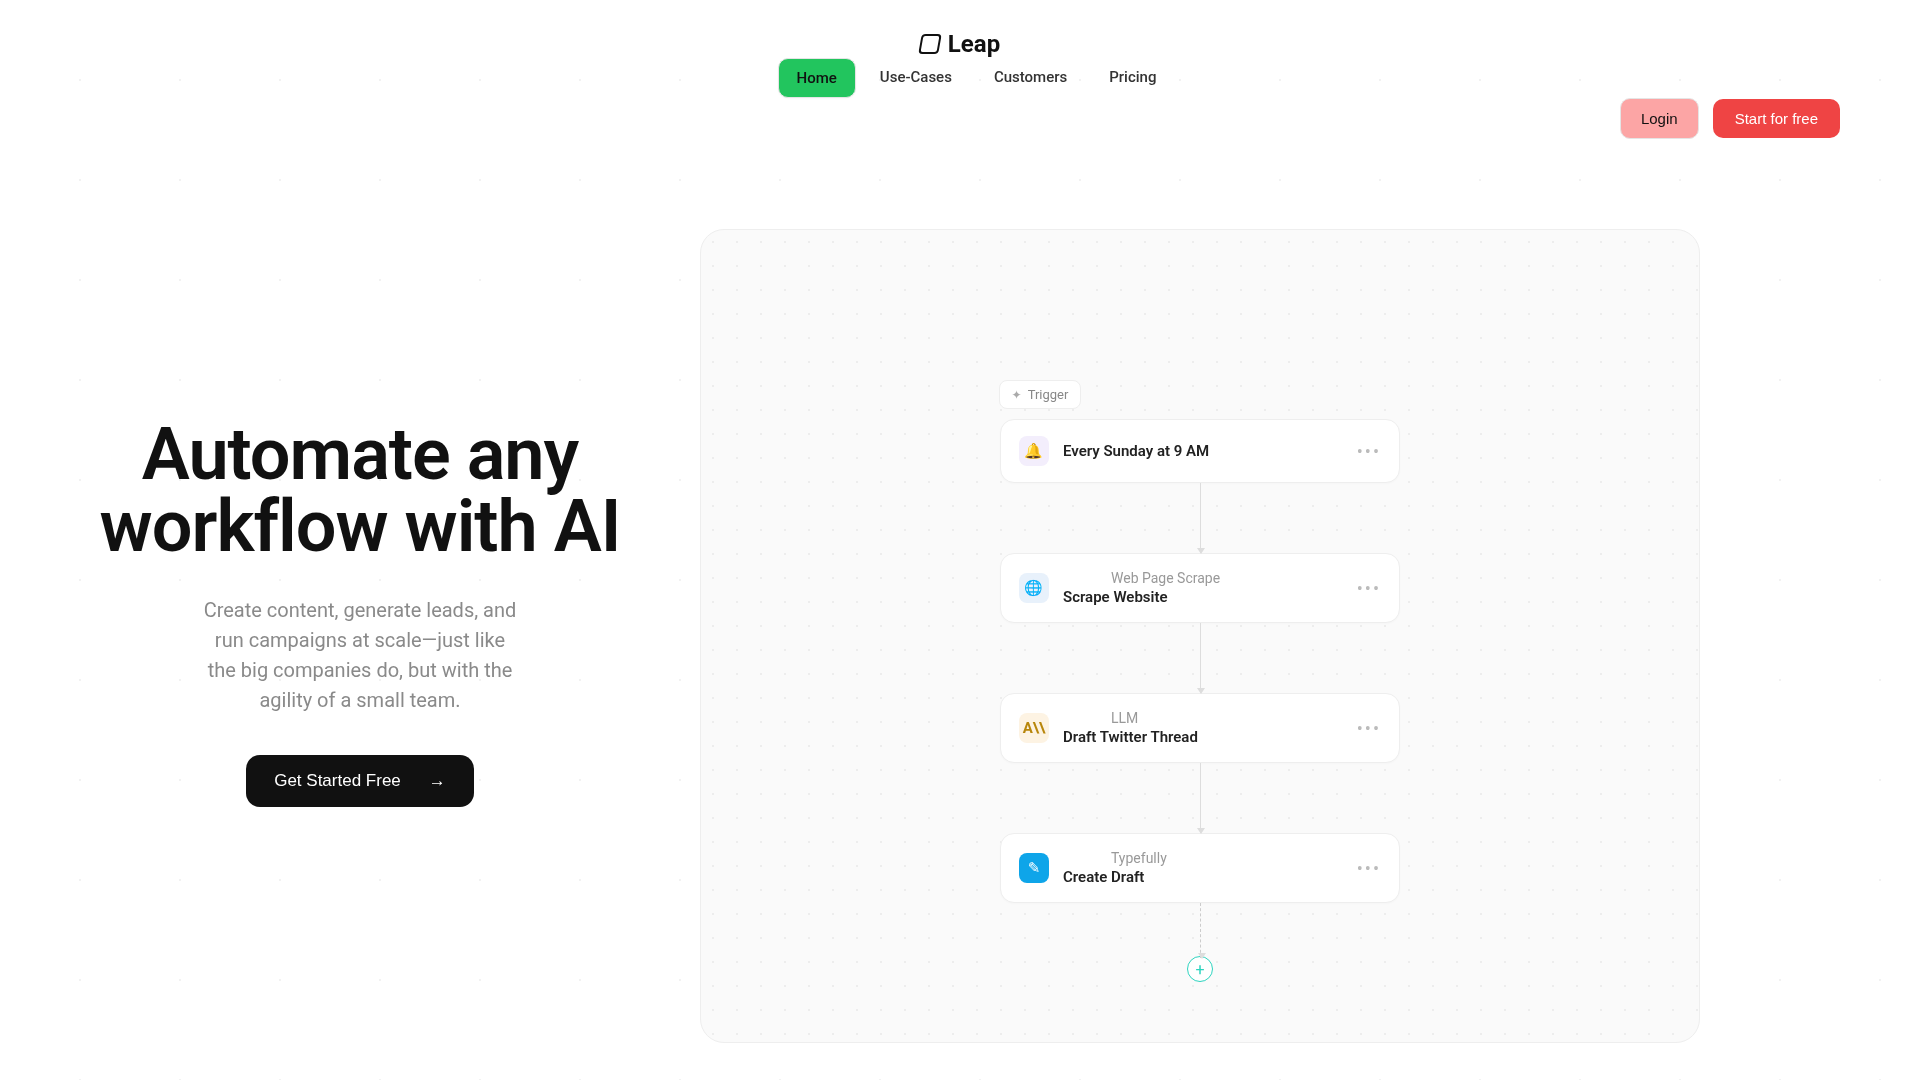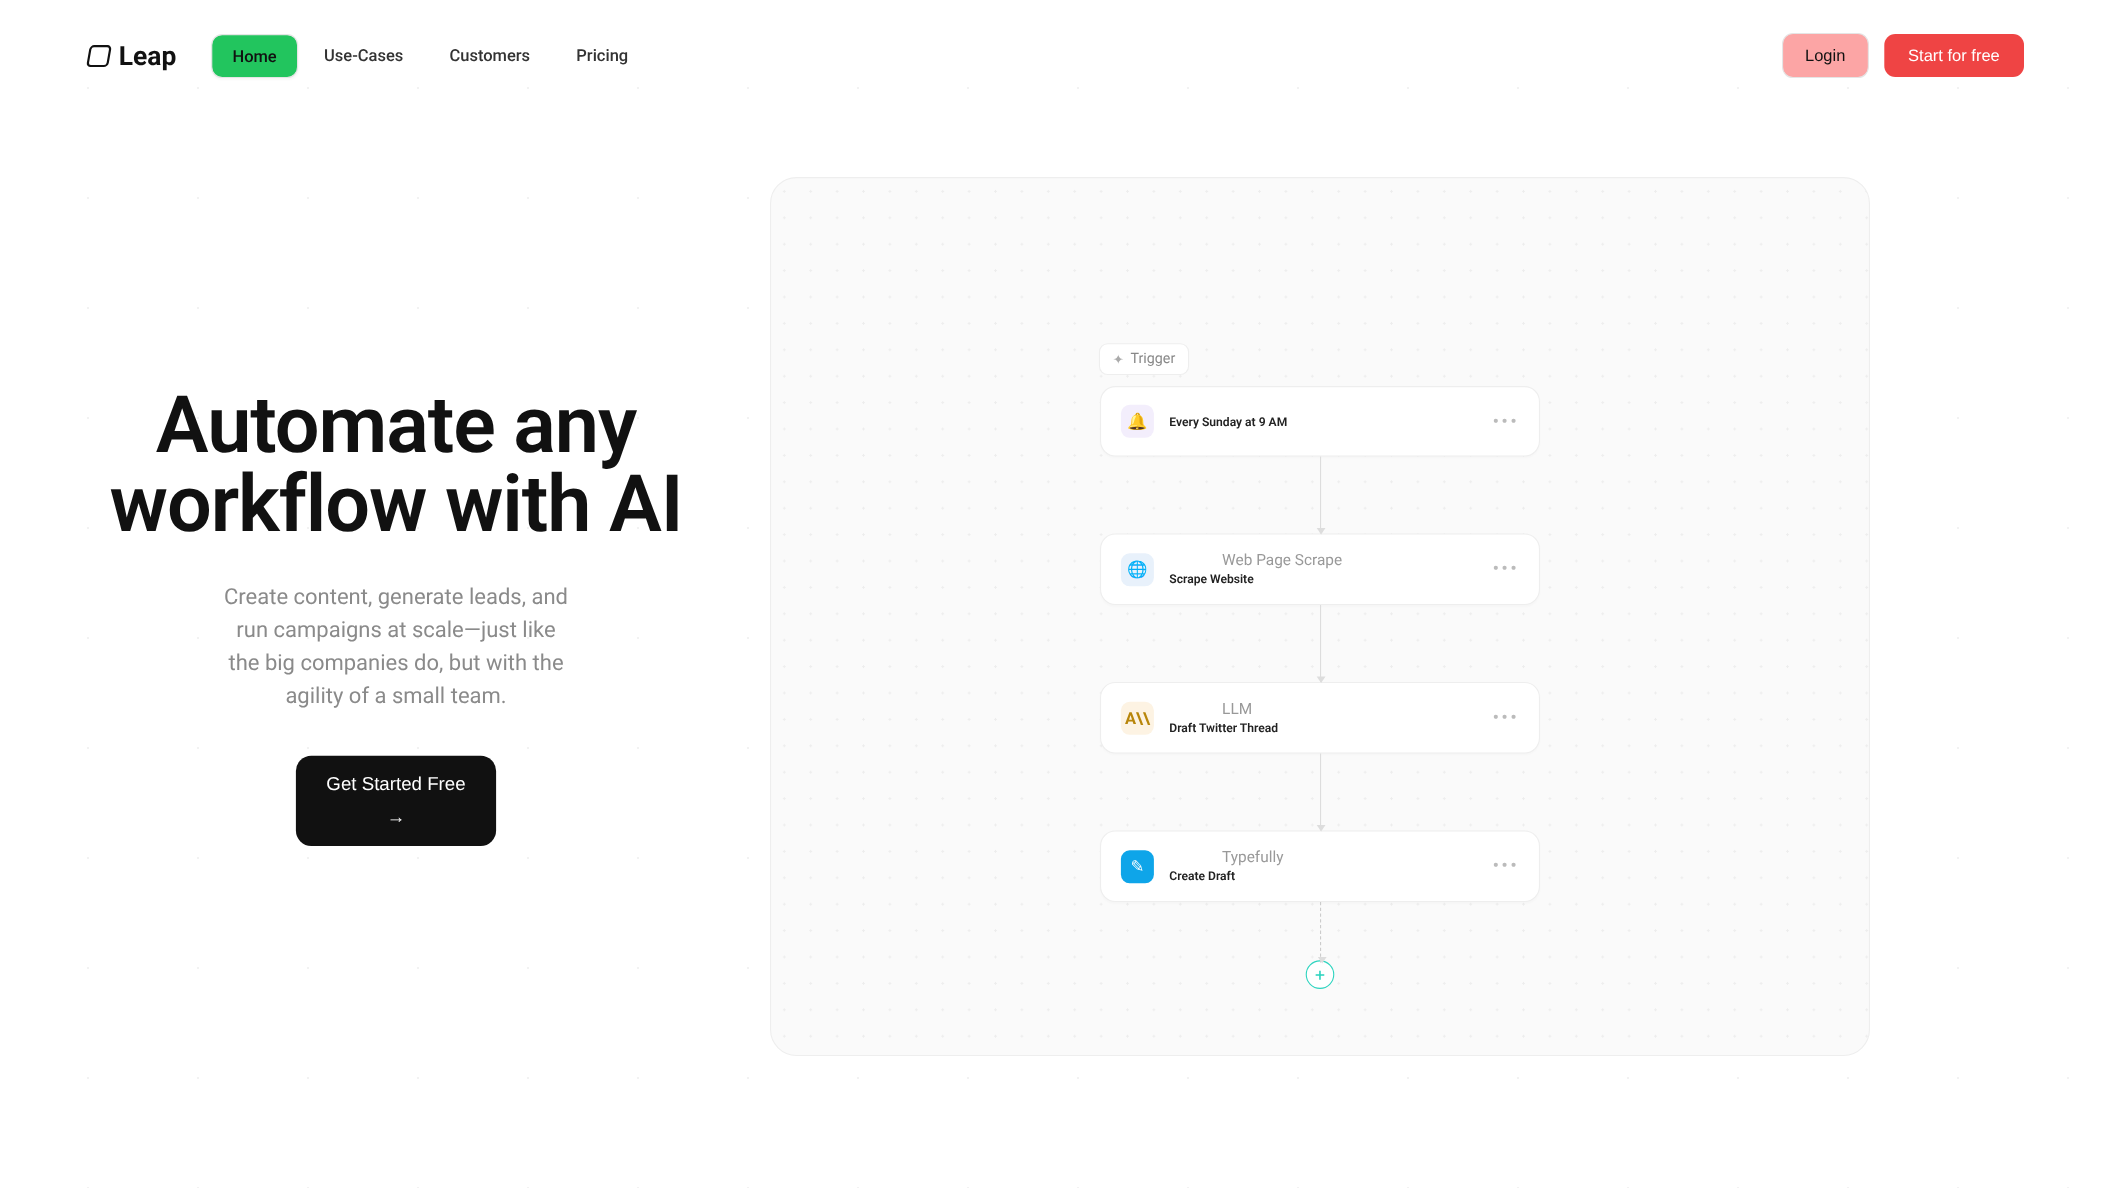--- a/index.html
+++ b/index.html
@@ -22,20 +22,21 @@
       pointer-events: none;
     }
 
     
     .header {
       position: relative;
       display: flex;
       align-items: center;
       padding: 30px 80px;
       z-index: 10;
+      flex-direction: column;
     }
     .logo {
       display: flex;
       align-items: center;
       gap: 8px;
       font-size: 24px;
       font-weight: 700;
       color: #111;
       cursor: pointer;
     }
@@ -118,30 +119,29 @@
       margin: 32px auto 0;
       max-width: 320px;
       font-size: 20px;
       line-height: 1.5;
       color: #8a8a8a;
     }
     .hero .cta {
       margin-top: 40px;
       display: inline-flex;
       align-items: center;
-      gap: 10px;
+      gap: 28px;
       padding: 16px 28px;
       background: #111;
       color: #fff;
       border: none;
       border-radius: 14px;
       font-size: 17px;
       font-weight: 500;
       cursor: pointer;
-      flex-direction: column;
     }
     .cta .arrow {
       font-size: 17px;
     }
 
     
     .canvas {
       flex: 1;
       max-width: 1000px;
       background: #fafafa;
@@ -189,21 +189,21 @@
       height: 30px;
       border-radius: 8px;
       display: flex;
       align-items: center;
       justify-content: center;
       font-size: 15px;
       flex-shrink: 0;
     }
     .node .text { flex: 1; }
     .node .label { font-size: 14px; color: #999; margin-left: 48px; }
-    .node .title { font-size: 11px; font-weight: 600; color: #222; margin-top: 2px; }
+    .node .title { font-size: 15px; font-weight: 600; color: #222; margin-top: 2px; }
     .node.single-line .title { margin-top: 0; }
     .node .more {
       color: #bbb;
       font-size: 18px;
       letter-spacing: 2px;
       cursor: pointer;
       user-select: none;
     }
     .connector {
       width: 1px;

